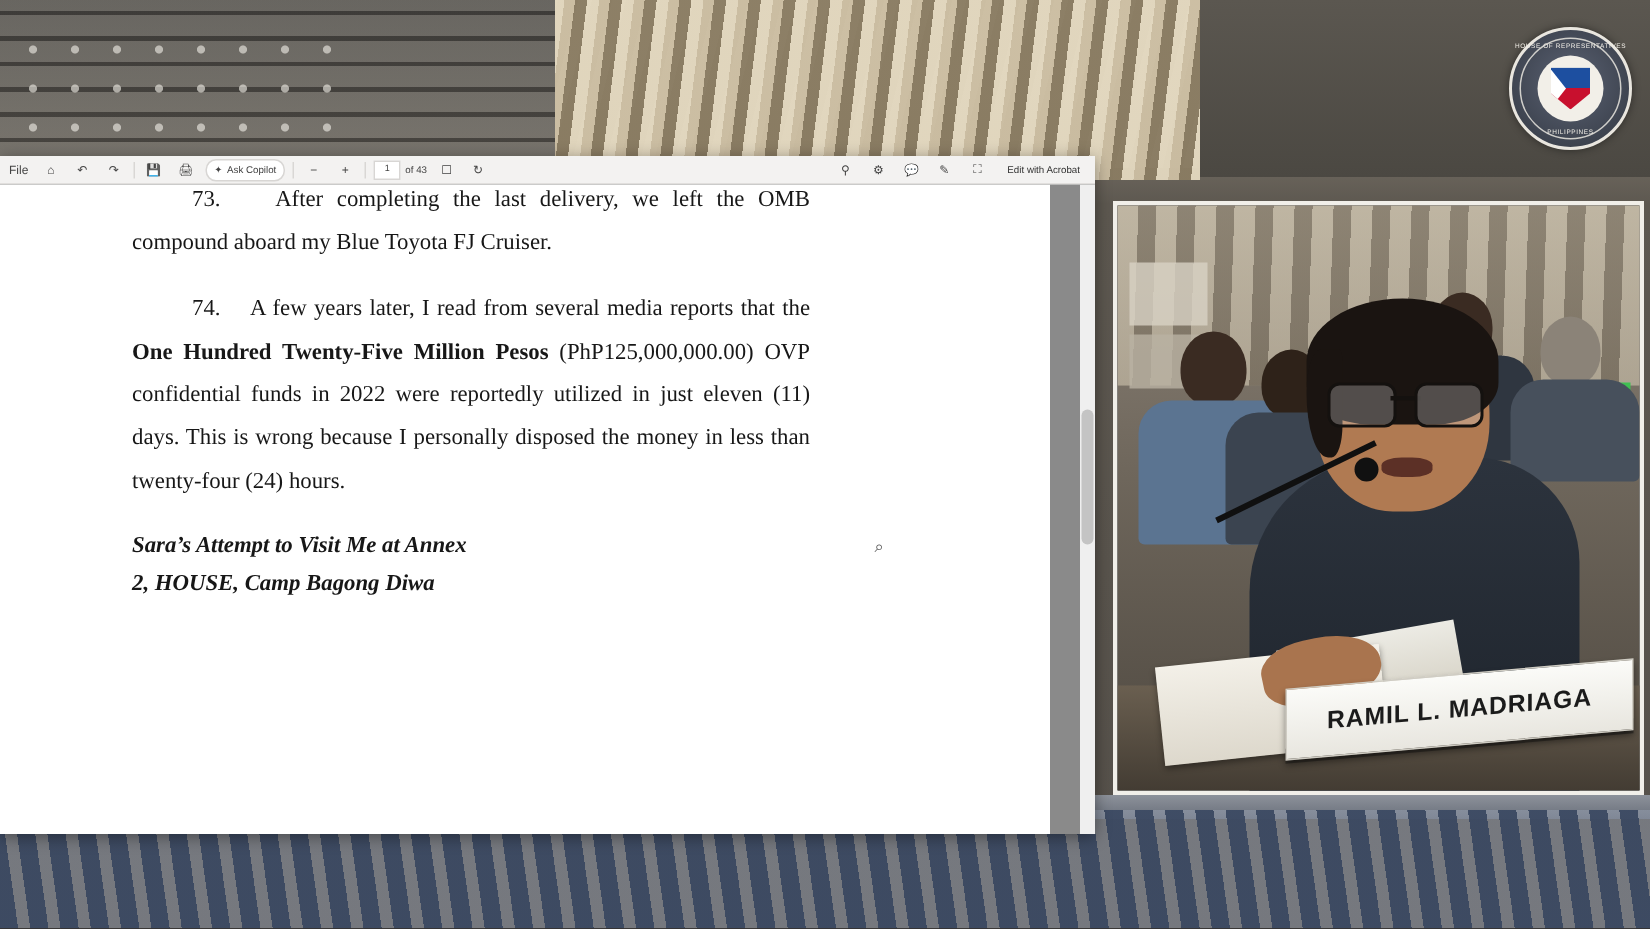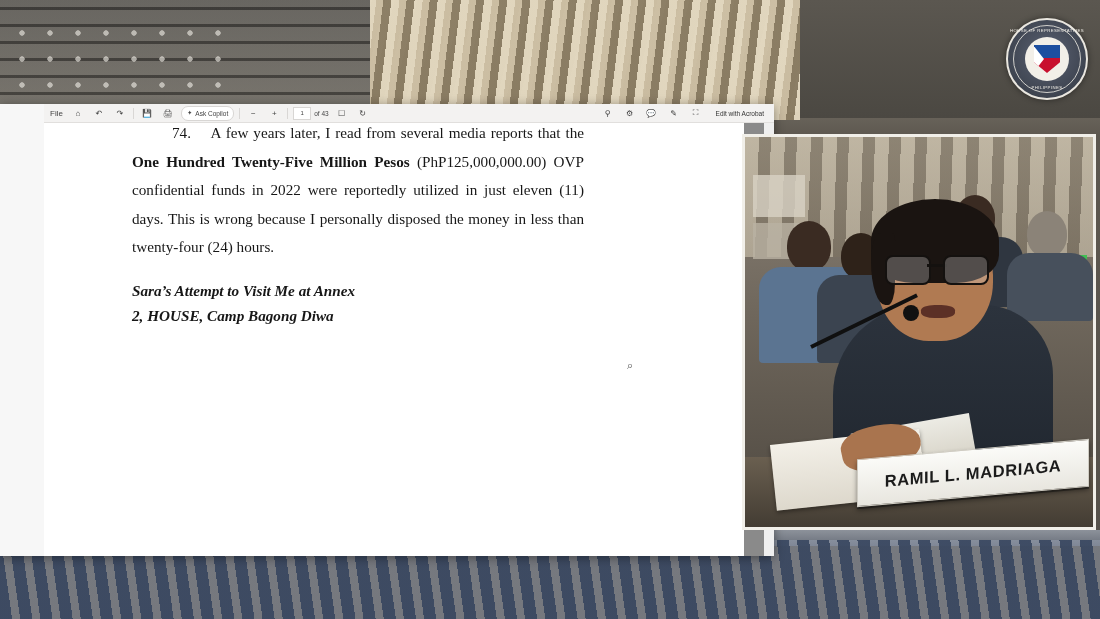--- a/index.html
+++ b/index.html
@@ -147,21 +147,20 @@
   .seal-text-bot { bottom: 8px; }
 
   
   .docwin {
     position: absolute;
     left: 0; top: 104px;
     width: 730px; height: 452px;
     background: #f7f7f7;
     box-shadow: 0 2px 10px rgba(0,0,0,0.4);
     overflow: hidden;
-    padding-left: 44px;
   }
   .doc-toolbar {
     position: relative;
     height: 18px;
     background: #f3f2f1;
     border-bottom: 1px solid #e1dfdd;
     display: flex;
     align-items: center;
     padding: 0 4px;
     gap: 5px;
@@ -510,20 +509,23 @@
         <span class="tb-edit">Edit with Acrobat</span>
       </div>
     </div>
 
     <div class="doc-canvas">
       <div class="doc-page">
 
 
         <div class="doc-body">
           <p>
+            <span class="indent"></span><span>73.</span>&nbsp;&nbsp;&nbsp;&nbsp;<span>After completing the last delivery, we left the OMB compound aboard my Blue Toyota FJ Cruiser.</span>
+          </p>
+          <p>
             <span class="indent"></span><span>74.</span>&nbsp;&nbsp;&nbsp;&nbsp;<span>A few years later, I read from several media reports that the </span><span class="bold">One Hundred Twenty-Five Million Pesos</span><span> (PhP125,000,000.00) OVP confidential funds in 2022 were reportedly utilized in just eleven (11) days. This is wrong because I personally disposed the money in less than twenty-four (24) hours.</span>
           </p>
           <div class="heading-it">Sara’s Attempt to Visit Me at Annex</div>
           <div class="heading-it">2, HOUSE, Camp Bagong Diwa</div>
         </div>
 
       </div>
 
       <div class="doc-cursor">⌕</div>
 

